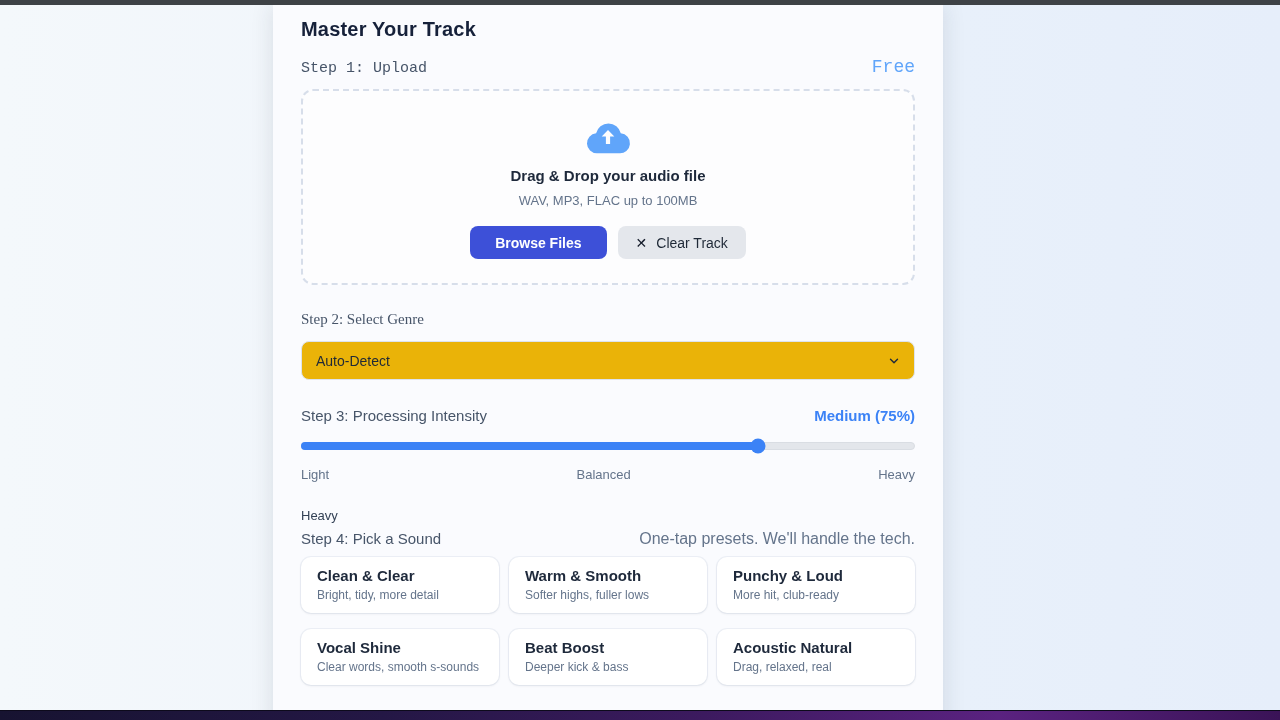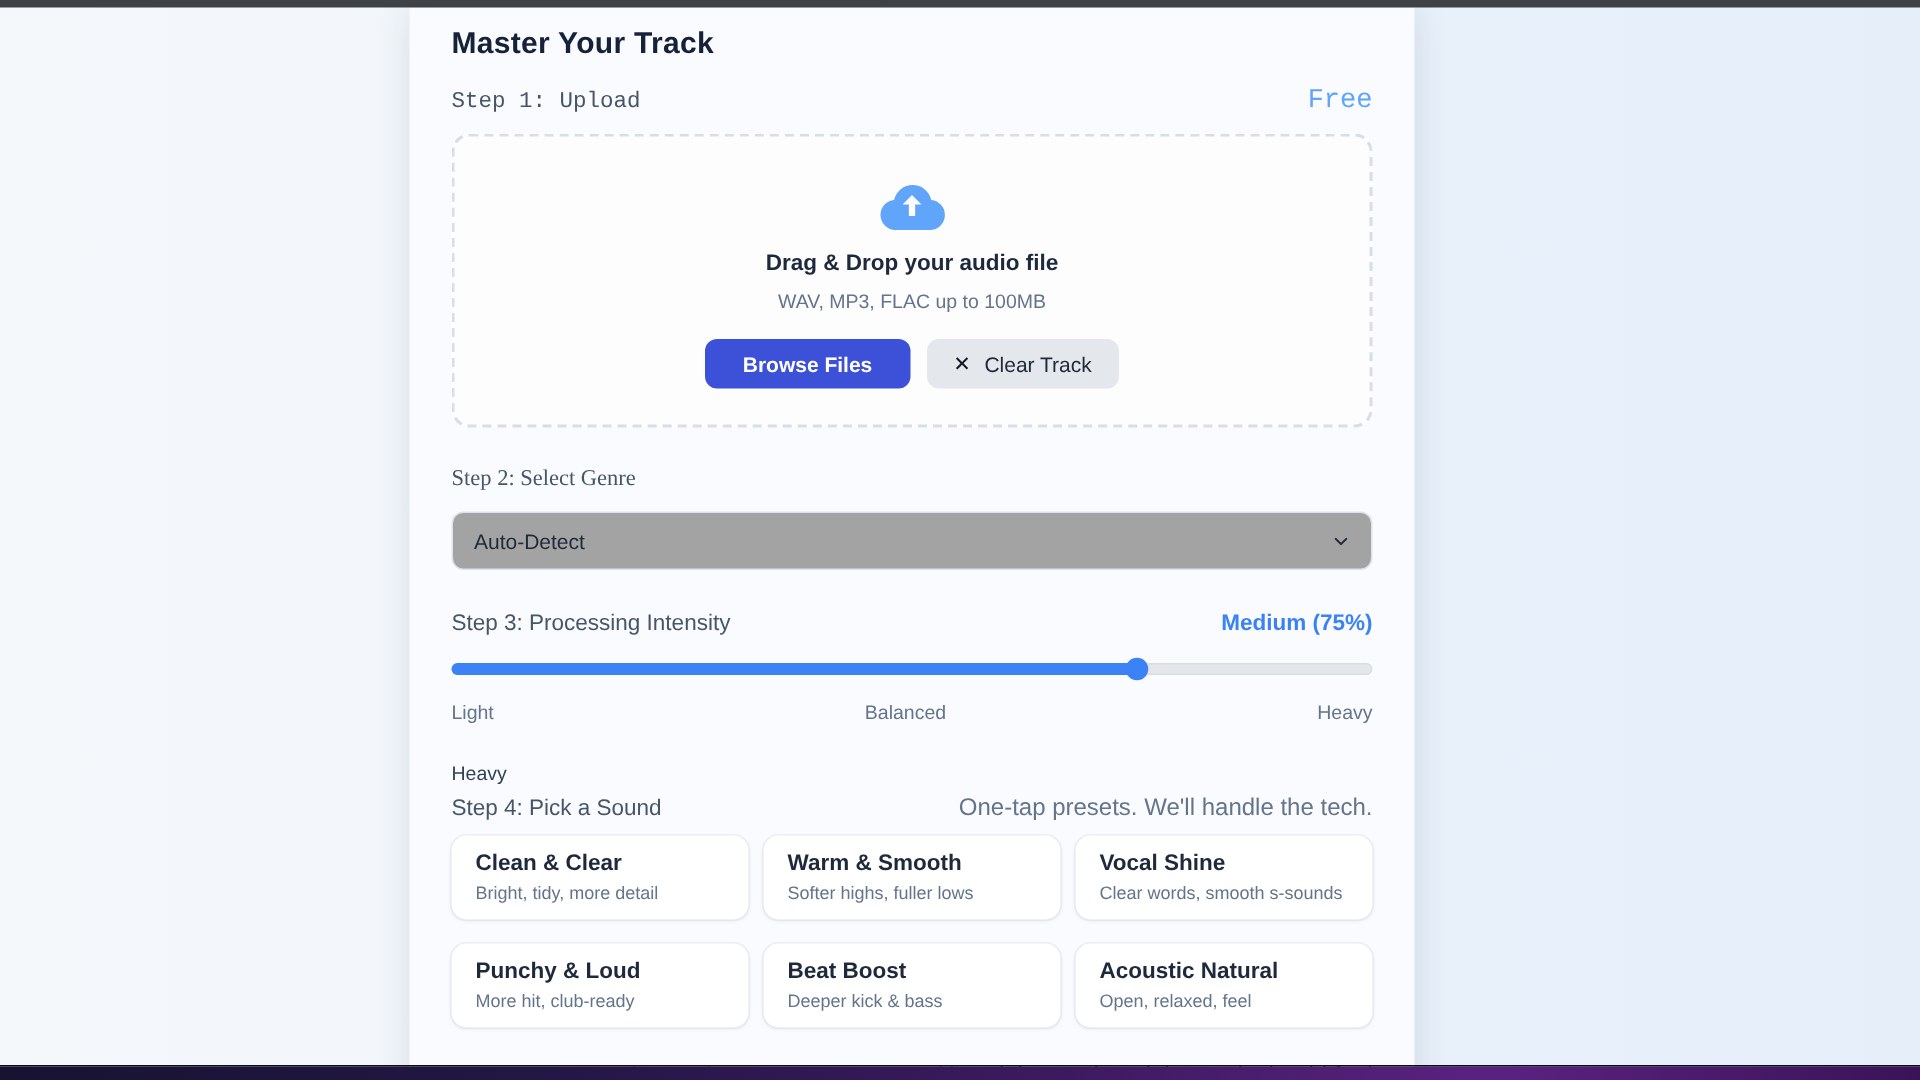--- a/index.html
+++ b/index.html
@@ -33,21 +33,21 @@
   .dz-sub{margin-top:9px;font-size:13px;color:#64748b;}
   .dz-buttons{margin-top:18px;display:flex;gap:11px;}
   .btn{border:none;border-radius:8px;font-family:inherit;font-size:14px;height:33px;cursor:pointer;
     display:inline-flex;align-items:center;justify-content:center;}
   .btn-primary{background:var(--primary-button,#3d50d8);color:#fff;font-weight:600;padding:0 25px;}
   .btn-secondary{background:#e4e7ec;color:#1f2937;font-weight:500;padding:0 18px;gap:9px;}
   .x-glyph{font-size:14px;color:#111827;}
 
   
   .select-box{
-    margin-top:13px;height:39px;box-sizing:border-box;background:#a3a3a3;border:1px solid #dde3ed;
+    margin-top:13px;height:39px;box-sizing:border-box;background:#eab308;border:1px solid #dde3ed;
     border-radius:8px;display:flex;align-items:center;justify-content:space-between;
     padding:0 13px 0 14px;cursor:pointer;
   }
   .select-value{font-size:14px;color:#1f2937;}
   .chevron-icon{color:#1e293b;display:flex;}
 
   
   .intensity-value{font-size:15px;font-weight:600;color:var(--accent-blue,#3b82f6);}
   .slider{position:relative;margin-top:18px;height:8px;}
   .slider-track{position:absolute;inset:0;background:#e3e6eb;border:1px solid #d9dde3;border-radius:5px;box-sizing:border-box;}
@@ -140,34 +140,34 @@
   <div class="preset-grid">
     <div class="preset-card">
       <div class="preset-title">Clean &amp; Clear</div>
       <div class="preset-desc">Bright, tidy, more detail</div>
     </div>
     <div class="preset-card">
       <div class="preset-title">Warm &amp; Smooth</div>
       <div class="preset-desc">Softer highs, fuller lows</div>
     </div>
     <div class="preset-card">
+      <div class="preset-title">Punchy &amp; Loud</div>
+      <div class="preset-desc">More hit, club-ready</div>
+    </div>
+    <div class="preset-card">
       <div class="preset-title">Vocal Shine</div>
       <div class="preset-desc">Clear words, smooth s-sounds</div>
-    </div>
-    <div class="preset-card">
-      <div class="preset-title">Punchy &amp; Loud</div>
-      <div class="preset-desc">More hit, club-ready</div>
     </div>
     <div class="preset-card">
       <div class="preset-title">Beat Boost</div>
       <div class="preset-desc">Deeper kick &amp; bass</div>
     </div>
     <div class="preset-card">
       <div class="preset-title">Acoustic Natural</div>
-      <div class="preset-desc">Open, relaxed, feel</div>
+      <div class="preset-desc">Drag, relaxed, real</div>
     </div>
   </div>
 
   <div class="step-row step5-row">
     <span class="step-label">Step 5: Compression Feel</span>
     <span class="hint-text">How tight or relaxed the track should feel</span>
   </div>
 
 </div>
 

